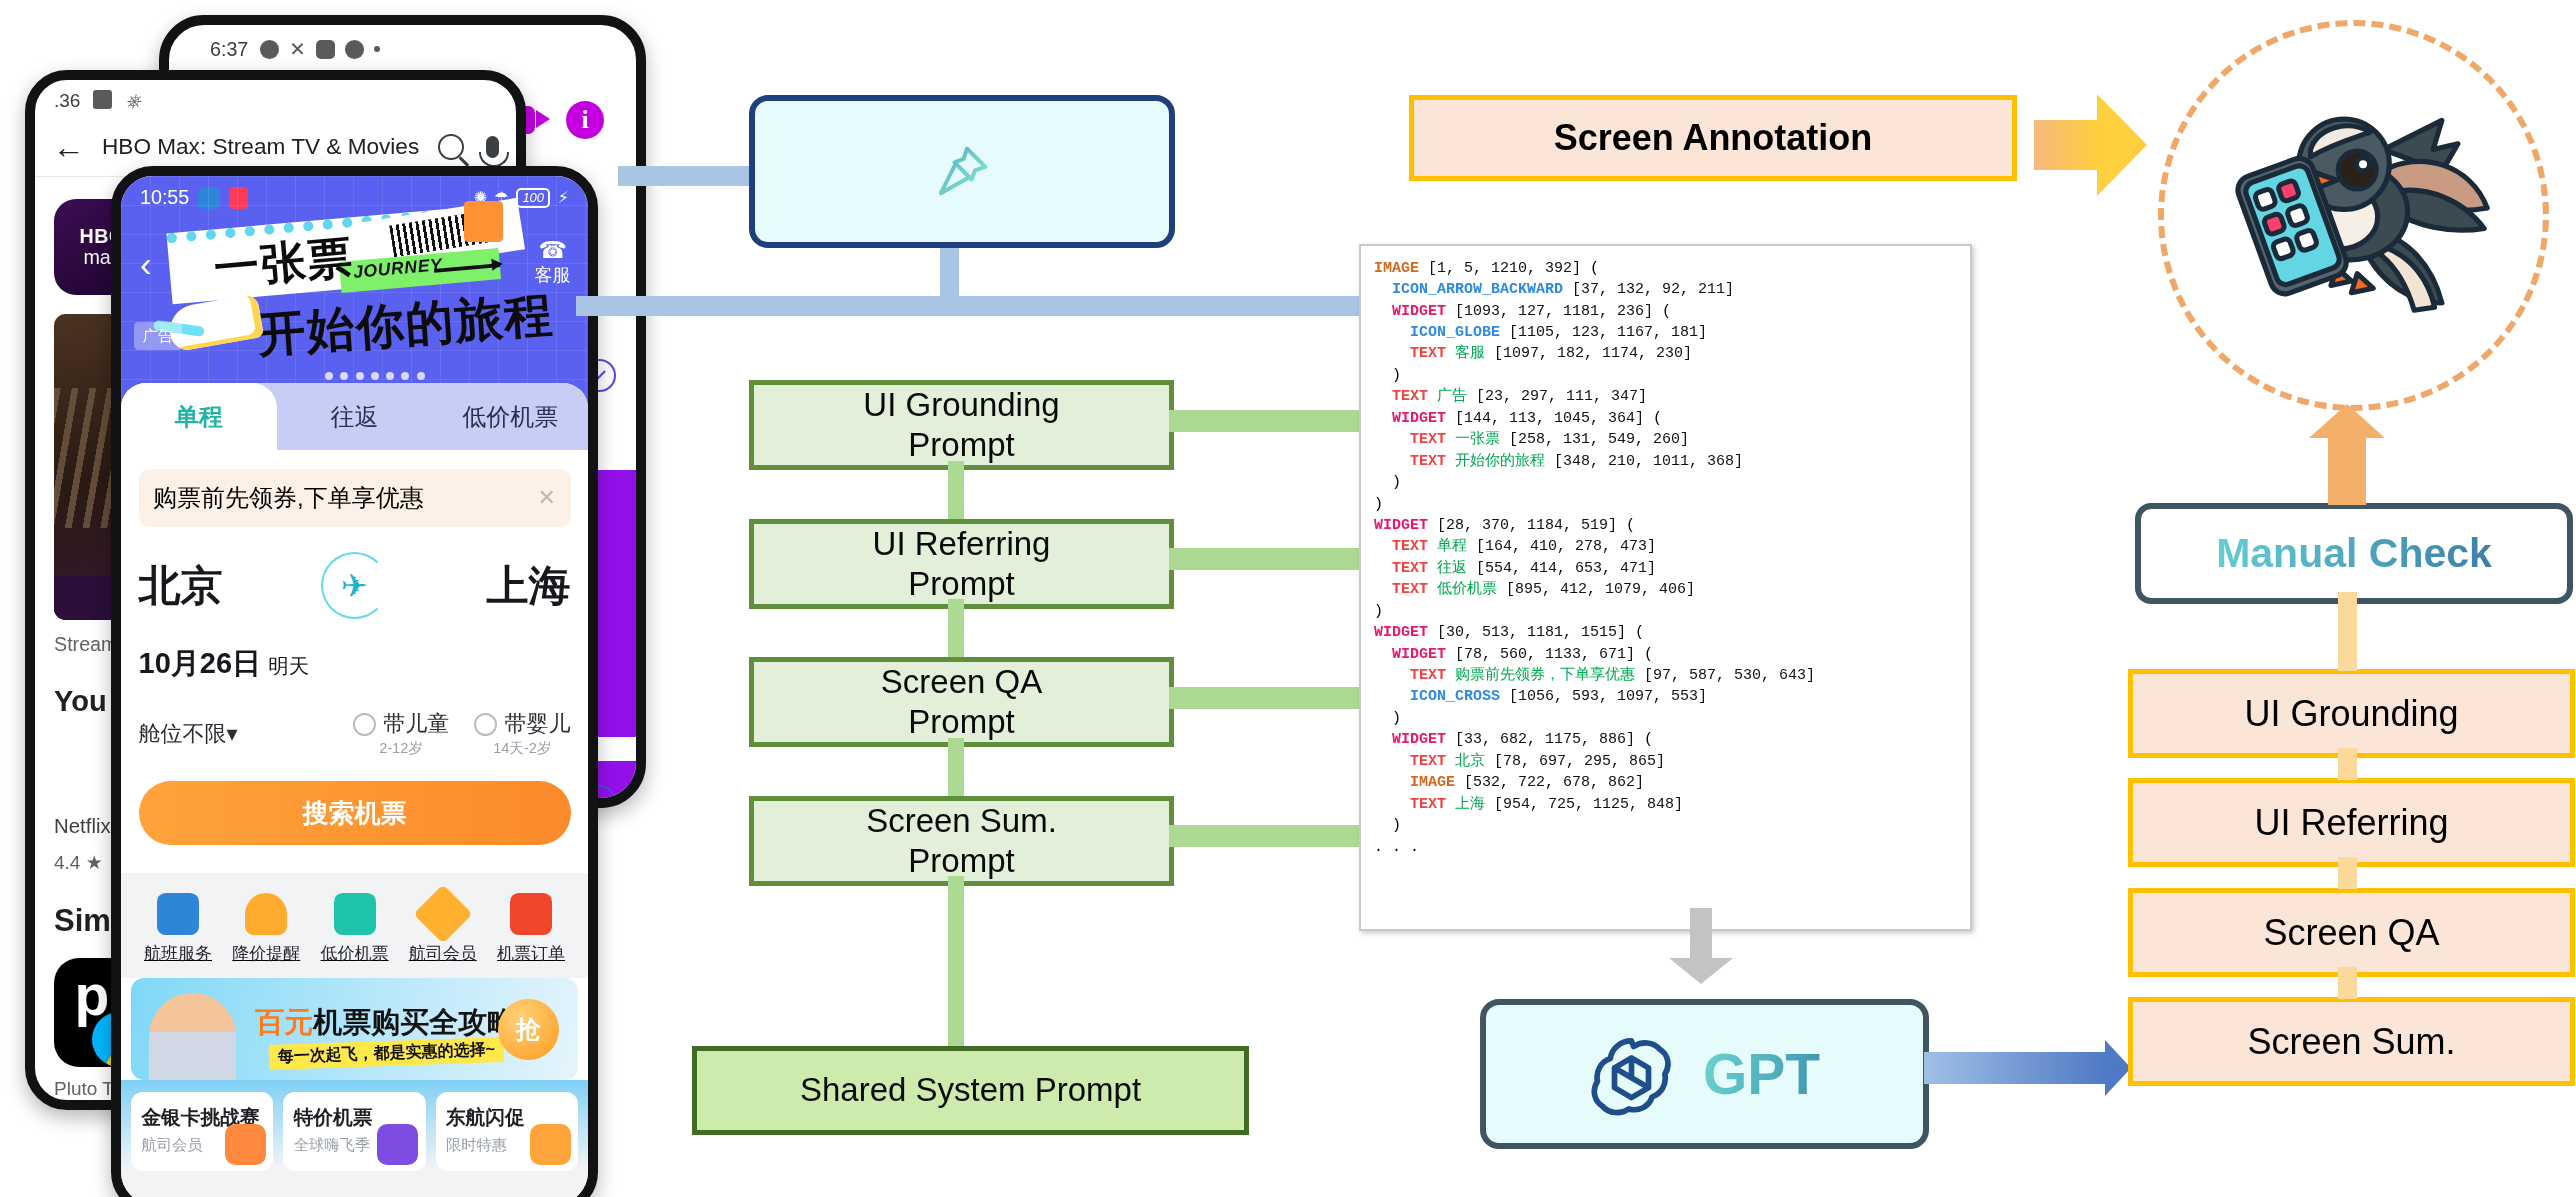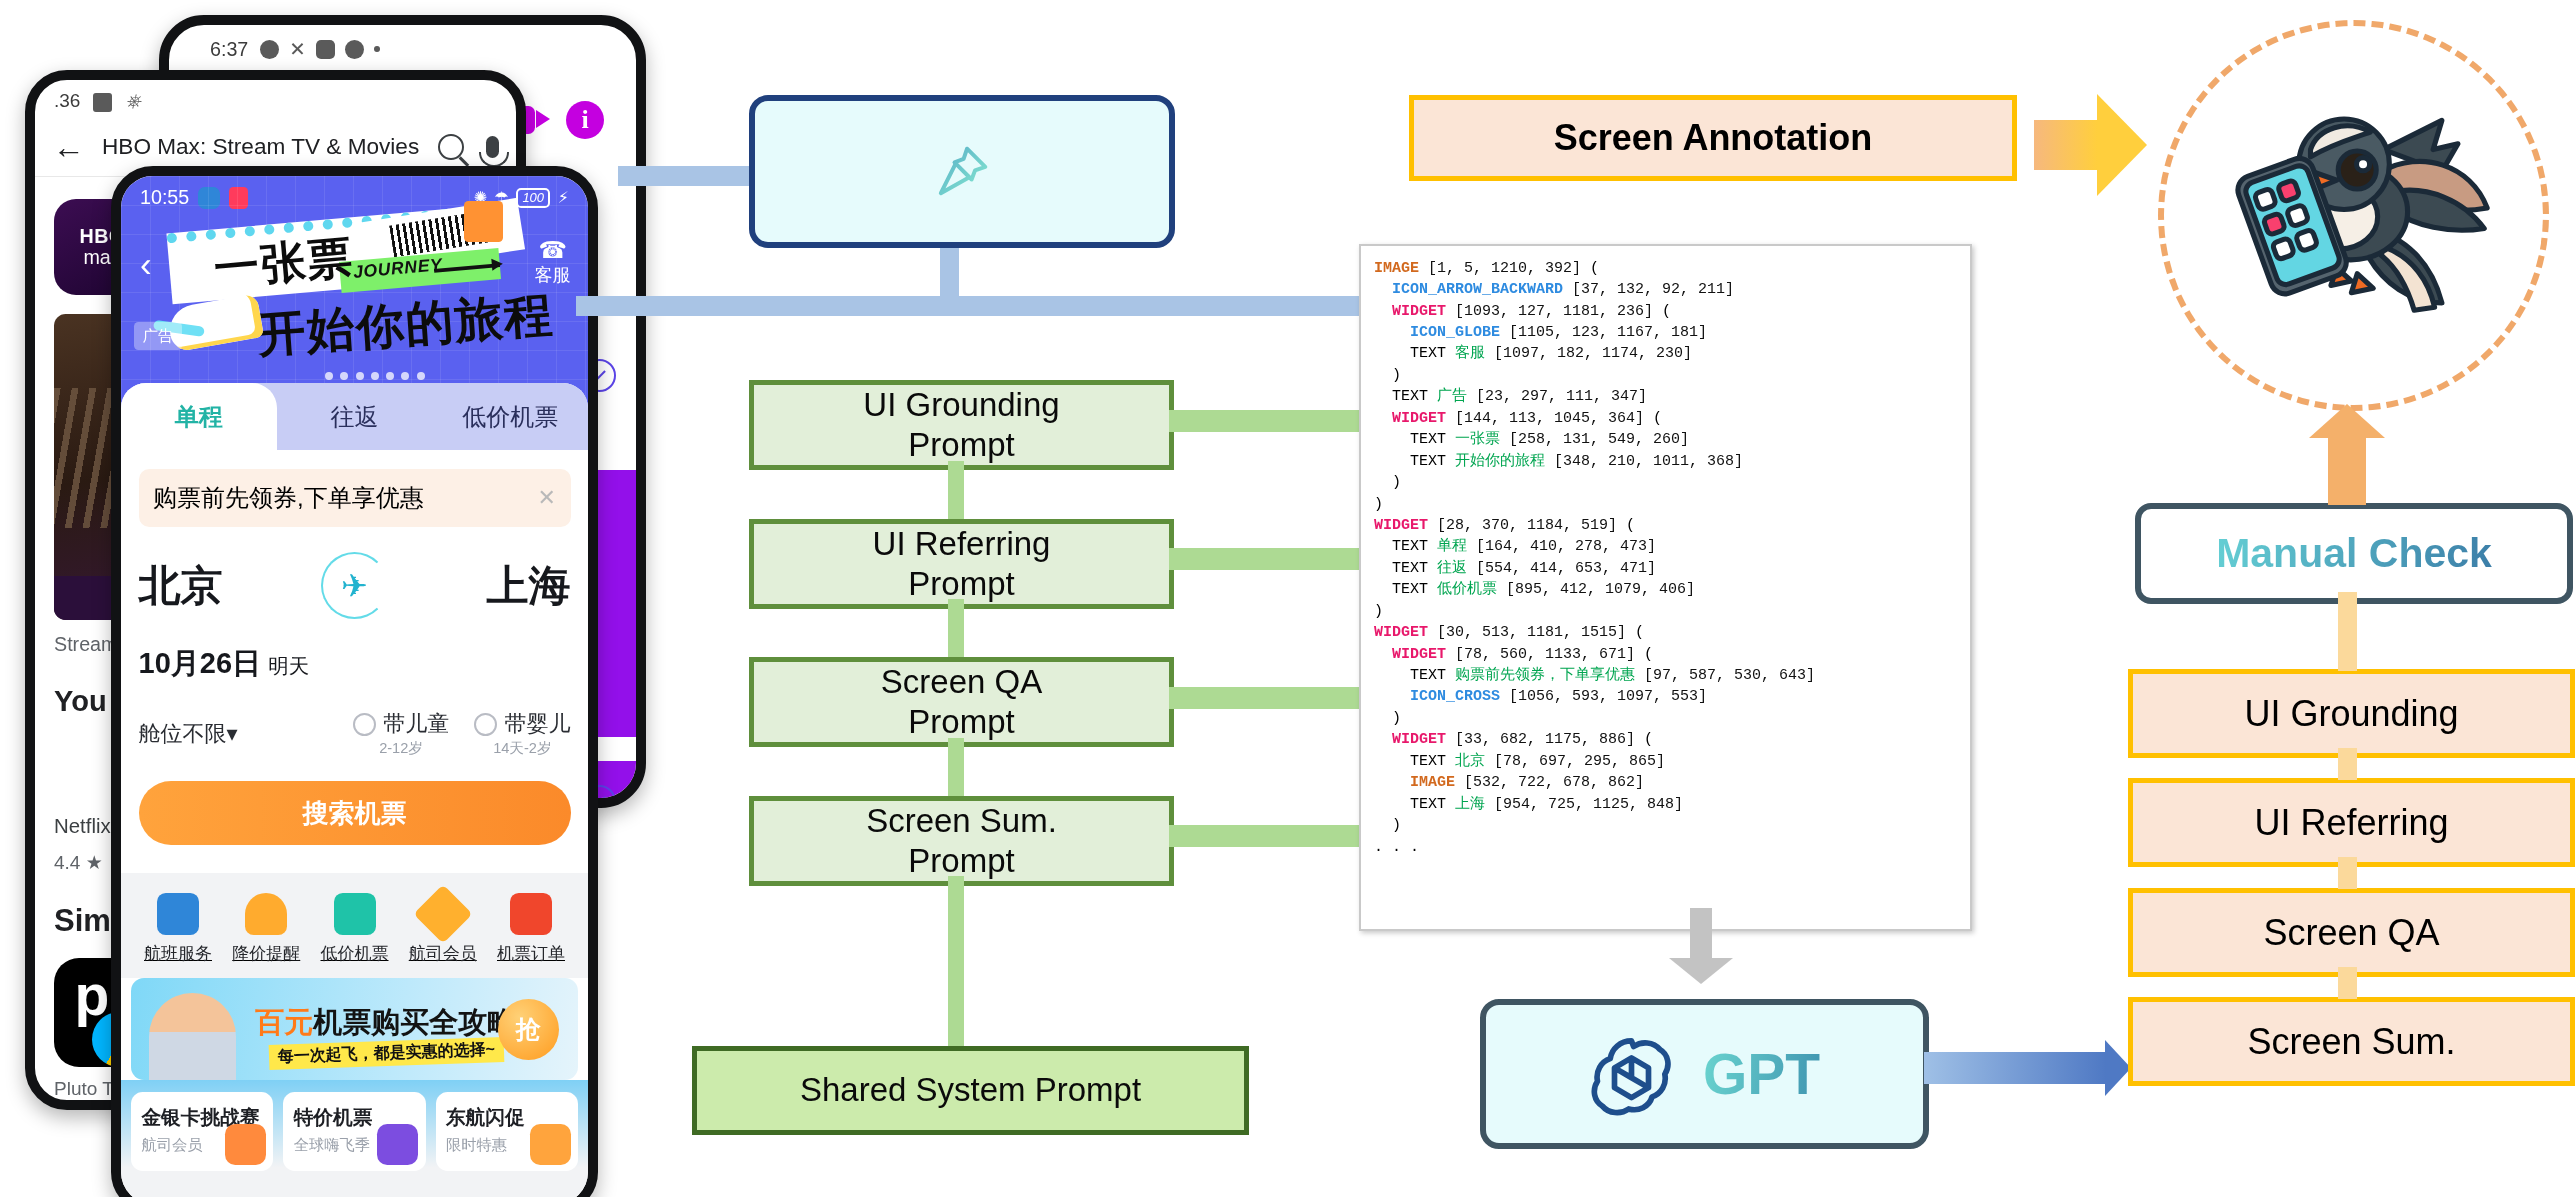--- a/index.html
+++ b/index.html
@@ -27,21 +27,21 @@
       padding:13px 16px;line-height:1.35;overflow:hidden;}
   .vio-card u{text-decoration:underline;}
   .chk{position:absolute;width:29px;height:29px;border-radius:50%;border:2.9px solid #5b44e8;}
   .chk:after{content:"";position:absolute;left:6.6px;top:9.5px;width:11.7px;height:5.8px;border-left:2.9px solid #5b44e8;
       border-bottom:2.9px solid #5b44e8;transform:rotate(-45deg);}
   .thumb-up{position:absolute;right:42px;bottom:87px;font-size:45px;color:#3f7fe0;}
   .blue-tab{position:absolute;left:-7.3px;width:41px;height:25px;background:#8fb4dd;}
 
   
   #phone-hbo{left:25px;top:70px;width:481px;height:1020px;}
-  .hbo-status{display:flex;align-items:flex-end;gap:13px;padding:10.2px 0 0 19px;font-size:19px;color:#3c3c3c;}
+  .hbo-status{display:flex;align-items:flex-start;gap:13px;padding:10.2px 0 0 19px;font-size:19px;color:#3c3c3c;}
   .hbo-bar{display:flex;align-items:center;padding:19px 17.5px 13px 17.5px;gap:17.5px;border-bottom:1.5px solid #e8e8e8;}
   .hbo-back{font-size:32px;color:#202124;line-height:1;}
   .hbo-title{font-size:22.6px;color:#202124;white-space:nowrap;}
   .hbo-actions{margin-left:auto;display:flex;gap:22px;align-items:center;}
   .mag{width:22px;height:22px;border:2.9px solid #3c4043;border-radius:50%;position:relative;}
   .mag:after{content:"";position:absolute;right:-8px;bottom:-5.1px;width:11.7px;height:2.9px;background:#3c4043;transform:rotate(45deg);}
   .mic{width:13px;height:22px;border-radius:7.3px;background:#3c4043;position:relative;}
   .mic:after{content:"";position:absolute;left:-6.6px;bottom:-8.7px;width:26px;height:13px;
       border:2.9px solid #3c4043;border-top:none;border-radius:0 0 14.6px 14.6px;}
   .hbo-body{padding:22px 19px;}
@@ -180,21 +180,21 @@
   .sa-box{position:absolute;left:1409px;top:95px;width:598px;height:76px;background:#fbe5d6;
       border:5.8px solid #ffc000;display:flex;align-items:center;justify-content:center;
       font-size:36px;font-weight:bold;color:#000;}
 
   .code-box{position:absolute;left:1359px;top:244px;width:583px;height:660px;background:#fff;
       border:2.2px solid #c9c9c9;box-shadow:2.2px 2.2px 5.1px rgba(0,0,0,.22);padding:11.7px 13px;overflow:hidden;}
   .code{font-family:"Liberation Mono","DejaVu Sans Mono",monospace;font-size:15px;line-height:1.43;white-space:pre;}
   .k-img{color:#d2691e;font-weight:bold;}
   .k-wid{color:#e8186b;font-weight:bold;}
   .k-ico{color:#2e8be0;font-weight:bold;}
-  .k-txt{color:#000000;font-weight:normal;margin-top:13px;}
+  .k-txt{color:#ef4444;font-weight:bold;margin-top:13px;}
   .k-cn{color:#00a550;}
   .k-num{color:#111;}
 
   .gpt-box{position:absolute;left:1480px;top:999px;width:437px;height:138px;background:#e6fbfc;
       border:6.6px solid #3f5562;border-radius:19px;display:flex;align-items:center;justify-content:center;gap:29px;}
   .gpt-txt{font-size:57px;font-weight:bold;
       background:linear-gradient(100deg,#6ad4cf,#3f94b0);-webkit-background-clip:text;background-clip:text;color:transparent;}
 
   .mc-box{position:absolute;left:2135px;top:503px;width:426px;height:89px;background:#fff;
       border:6.6px solid #3f5562;border-radius:16px;display:flex;align-items:center;justify-content:center;}

